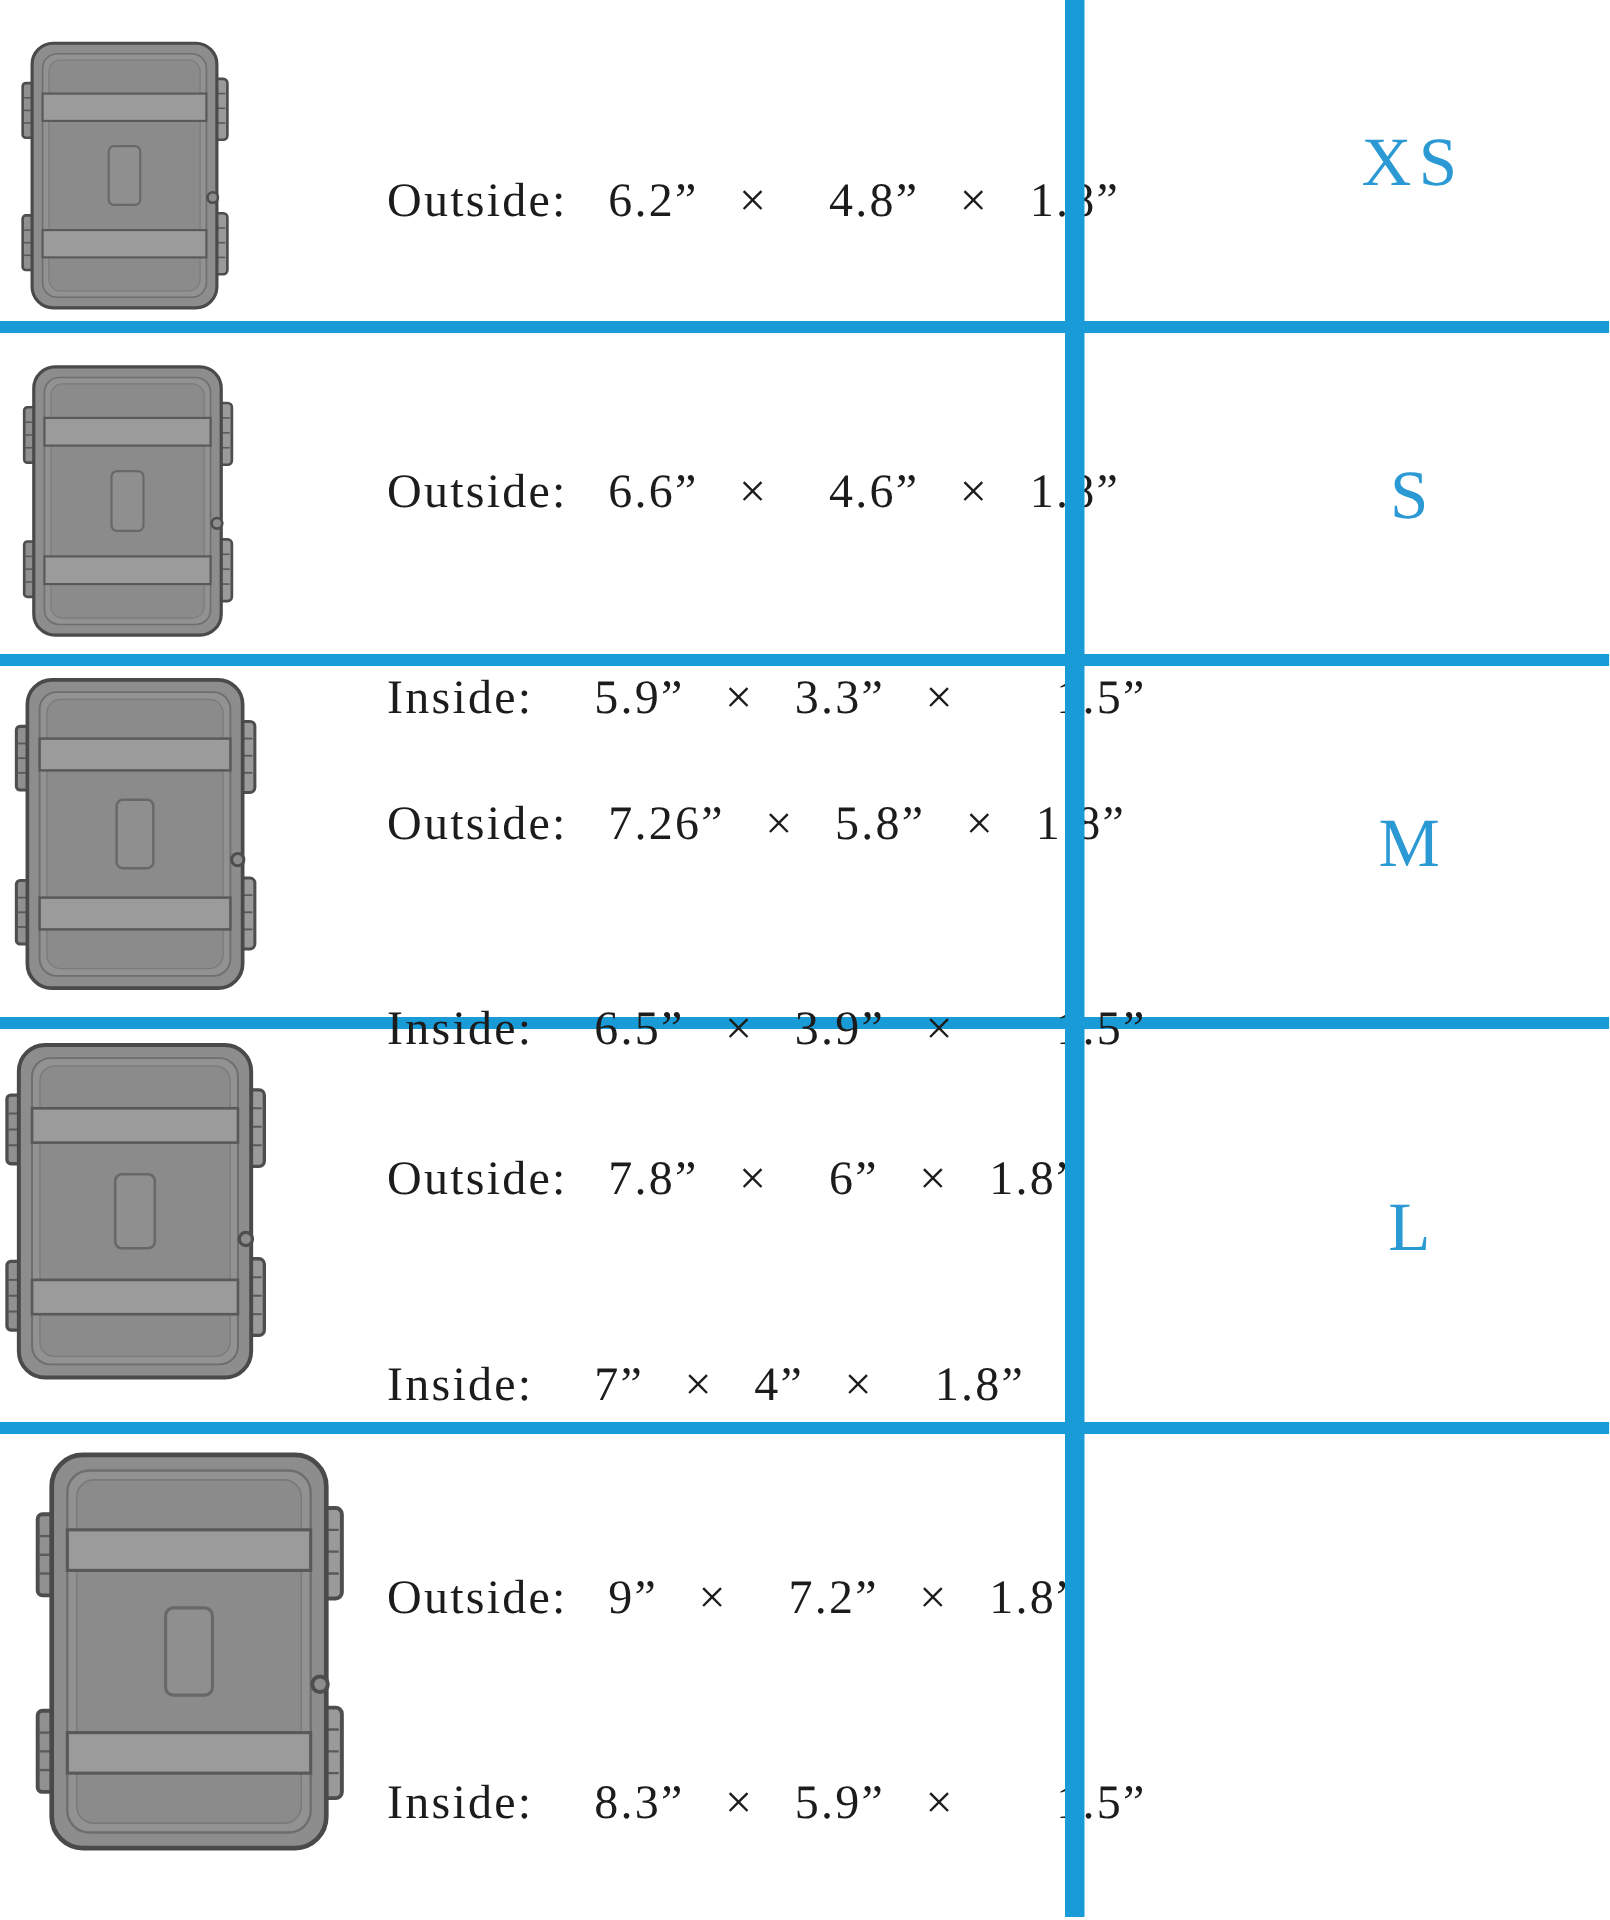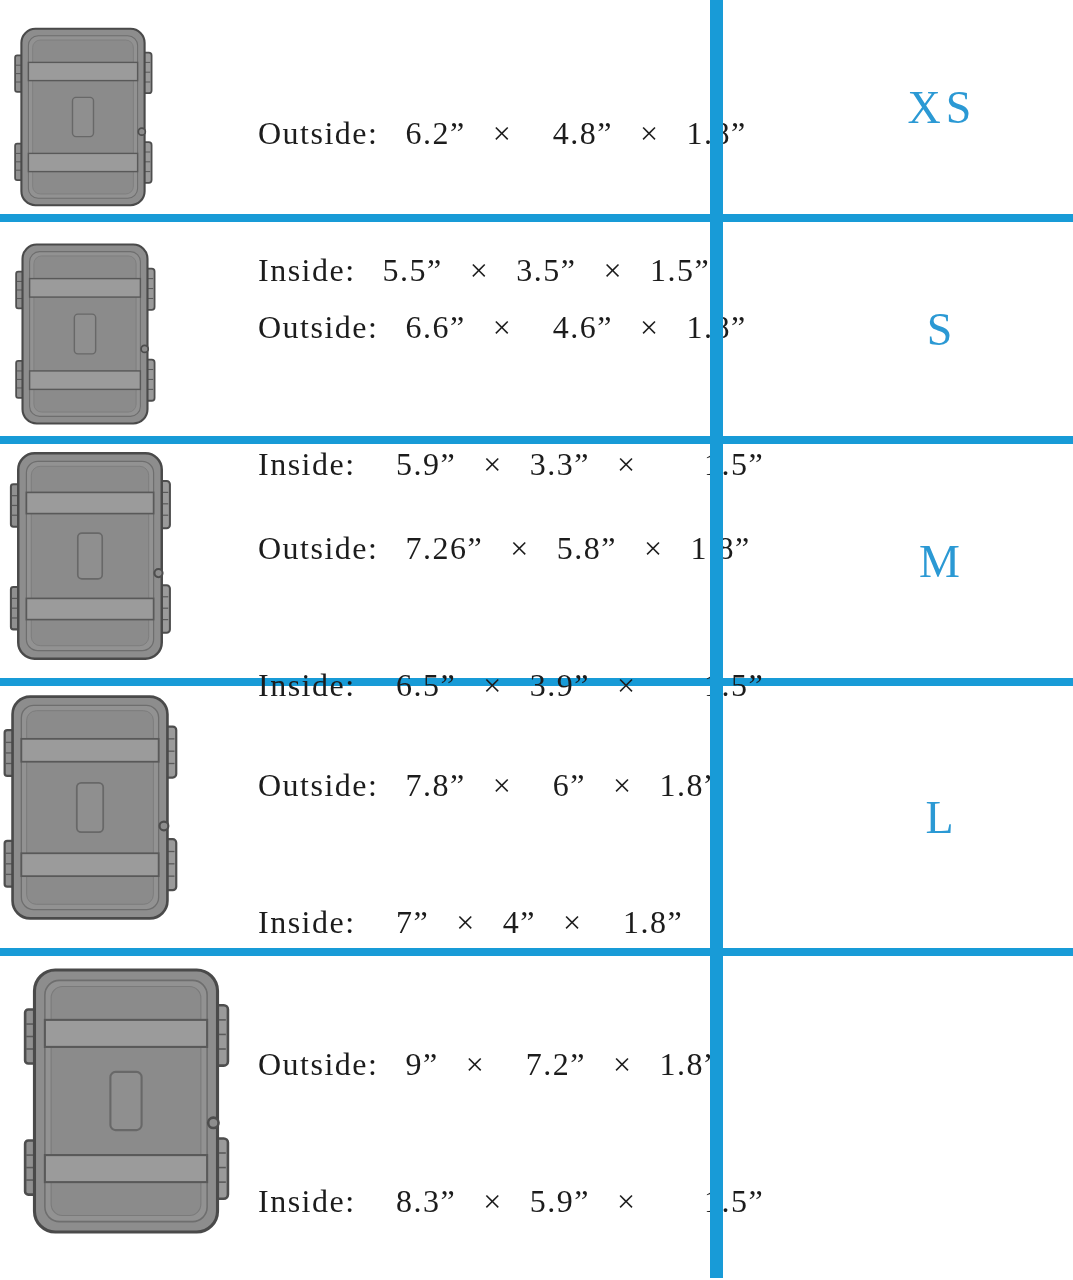--- a/index.html
+++ b/index.html
@@ -125,21 +125,20 @@
 </svg>
 
 <div class="sheet">
 
   <div class="row row-1 bordered">
     <svg class="case" viewBox="0 0 200 260">
         <use href="#case-shape"></use>
       </svg>
     <div class="dims">
       <div class="dim-line">Outside:  6.2”  ×   4.8”  ×  1.8”</div>
-      <div class="dim-line line2">Inside:  5.5”  ×  3.5”  ×  1.5”</div>
     </div>
     <div class="size-label">XS</div>
   </div>
 
   <div class="row row-2 bordered">
     <svg class="case" viewBox="0 0 200 260">
         <use href="#case-shape"></use>
       </svg>
     <div class="dims">
       <div class="dim-line">Outside:  6.6”  ×   4.6”  ×  1.8”</div>

